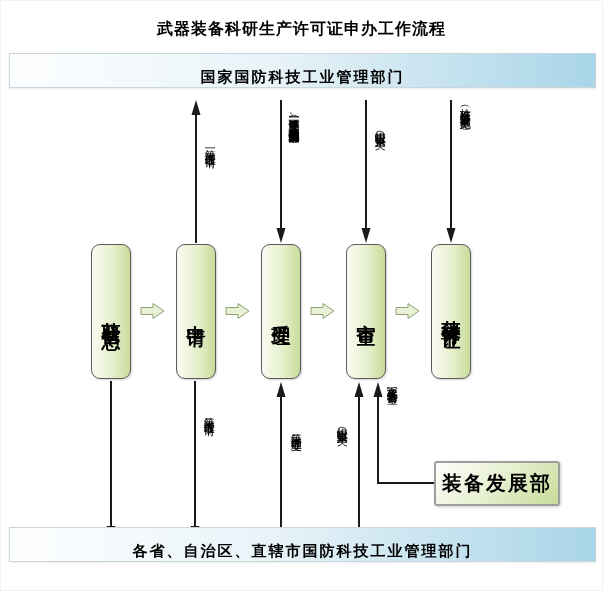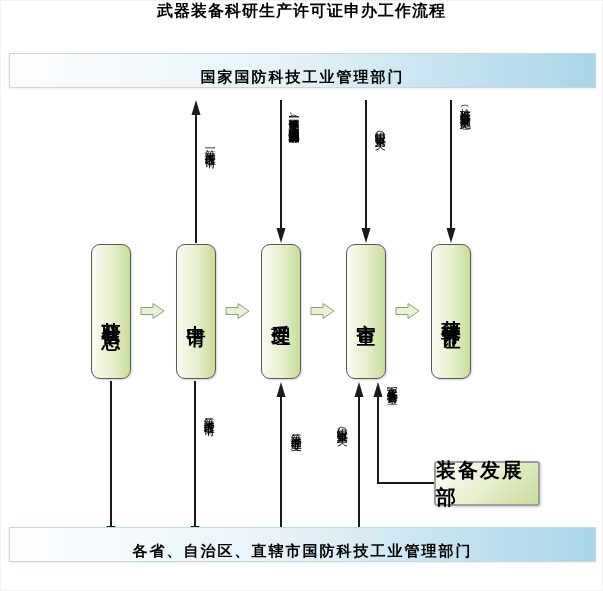--- a/index.html
+++ b/index.html
@@ -16,21 +16,21 @@
     --side-box-border:#9e9e9e;
     --text-color:#000000;
   }
   html,body{margin:0;padding:0;background:#ffffff;}
   .canvas{
     position:relative;width:603px;height:591px;background:#ffffff;
     font-family:"Liberation Sans","DejaVu Sans",sans-serif;
     color:var(--text-color);overflow:hidden;border:1px solid #f2f2f2;box-sizing:border-box;
   }
   .page-title{
-    position:absolute;left:0;top:0;width:100%;text-align:center;
+    position:absolute;left:0;top:18px;width:100%;text-align:center;
     font-size:16px;font-weight:bold;letter-spacing:1px;
   }
   .dept-bar{
     position:absolute;left:8px;width:587px;height:35px;
     background:linear-gradient(to right,var(--bar-gradient-start) 0%, #e8f3f8 45%, var(--bar-gradient-end) 100%);
     border:1px solid var(--bar-border);box-sizing:border-box;
     display:flex;align-items:flex-end;justify-content:center;
     font-size:15px;font-weight:bold;letter-spacing:2px;
     box-shadow:0 1px 2px rgba(0,0,0,0.08);
   }
@@ -53,21 +53,21 @@
   .flow-arrow line, .flow-arrow polyline{stroke:var(--flow-arrow-color);stroke-width:2;fill:none;}
   .flow-arrow polygon{fill:var(--flow-arrow-color);stroke:none;}
   .vlabel{
     position:absolute;writing-mode:vertical-rl;
     font-size:11px;line-height:1.2;letter-spacing:1px;white-space:pre;
   }
   .vlabel.multi{
     height:116px;line-height:1.0;font-size:11px;letter-spacing:0;white-space:normal;
   }
   .side-box{
-    position:absolute;left:433px;top:460px;width:106px;height:45px;
+    position:absolute;left:433px;top:460px;width:126px;height:45px;
     background:linear-gradient(135deg,#fdfefb 0%,#e9f1d5 45%,var(--box-gradient-end) 100%);
     border:2px solid var(--side-box-border);border-radius:3px;box-sizing:border-box;
     display:flex;align-items:center;justify-content:center;
     font-size:20px;font-weight:bold;letter-spacing:2px;
     box-shadow:1px 1px 3px rgba(0,0,0,0.2);
   }
 </style>
 </head>
 <body>
 

